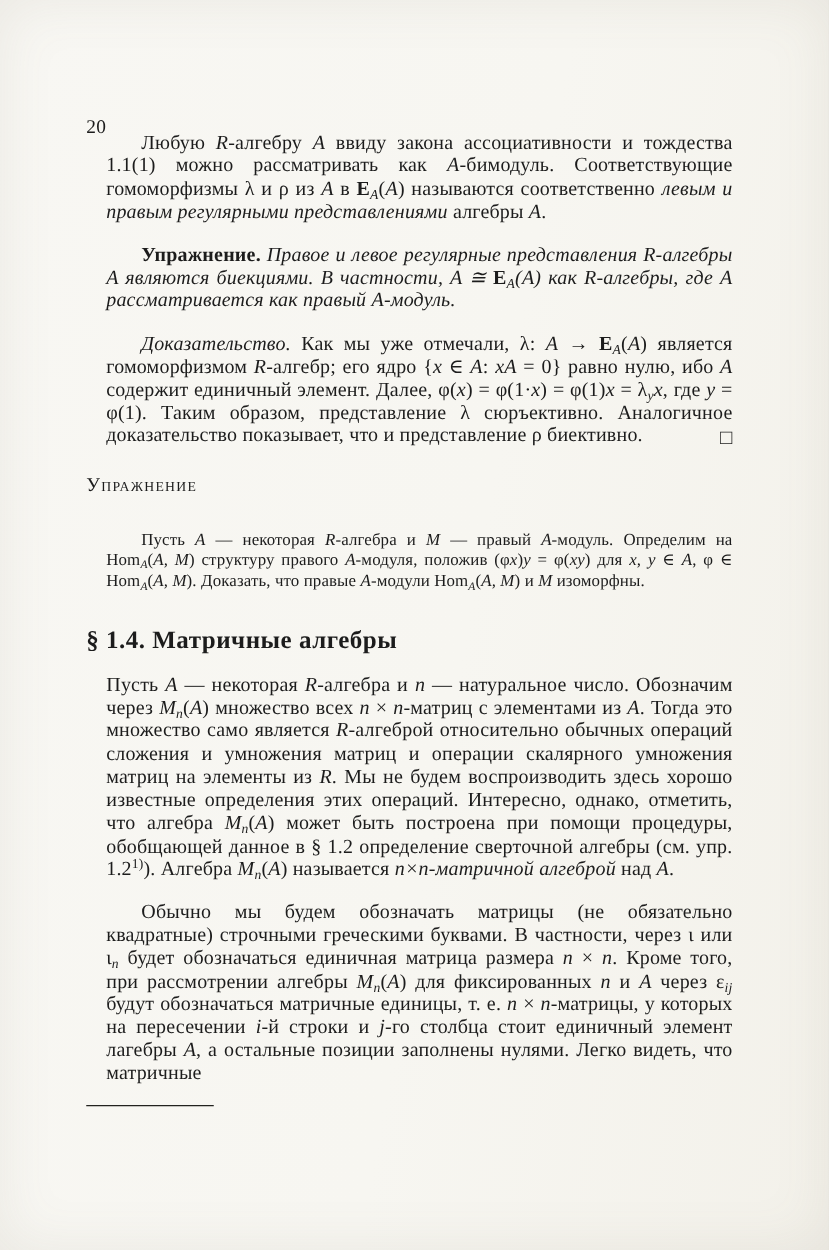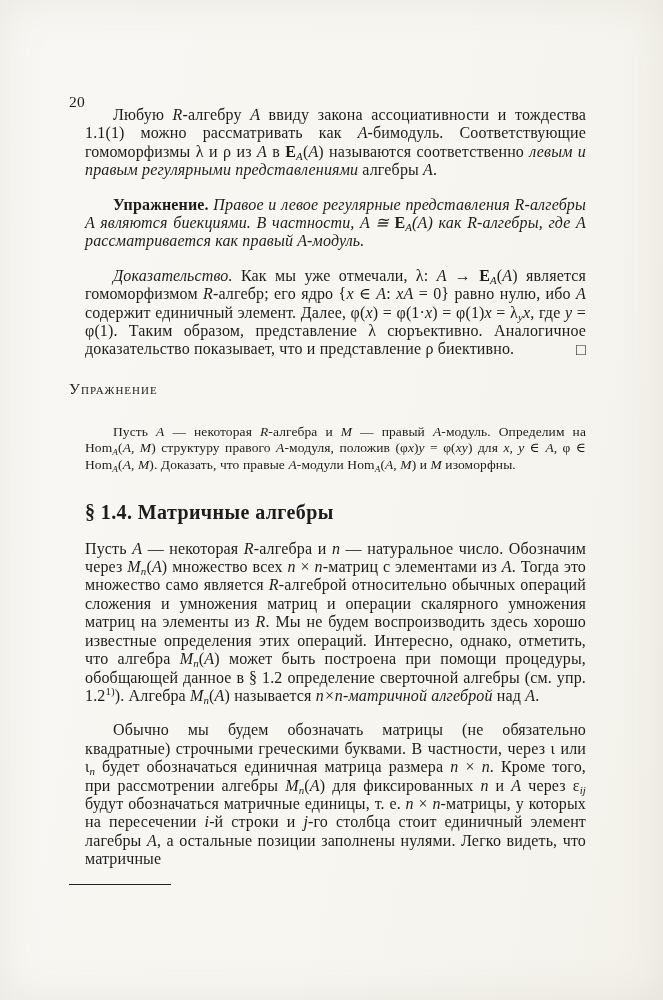--- a/index.html
+++ b/index.html
@@ -34,21 +34,21 @@
   .prop  { margin-top: 10px; }
   .proof { margin-top: 8px; }
   .small { font-size: 13.5px; line-height: 16.6px; letter-spacing: 0.1px; }
   .exercise-heading {
     margin: 21px 0 26px 0;
     font-size: 15.5px; font-weight: 400;
     font-variant: small-caps;
     letter-spacing: 1px;
   }
   .section-heading {
-    margin: 27px 0 14px 16px;
+    margin: 27px 0 14px 0;
     font-size: 20px; font-weight: 700;
     letter-spacing: 0.4px;
   }
   .footnote-area {
     position: absolute; left: 69px; top: 884px; width: 533px;
   }
   .footnote-rule {
     width: 102px; height: 0;
     border-top: 1.5px solid #22221f;
     margin-bottom: 7px;

